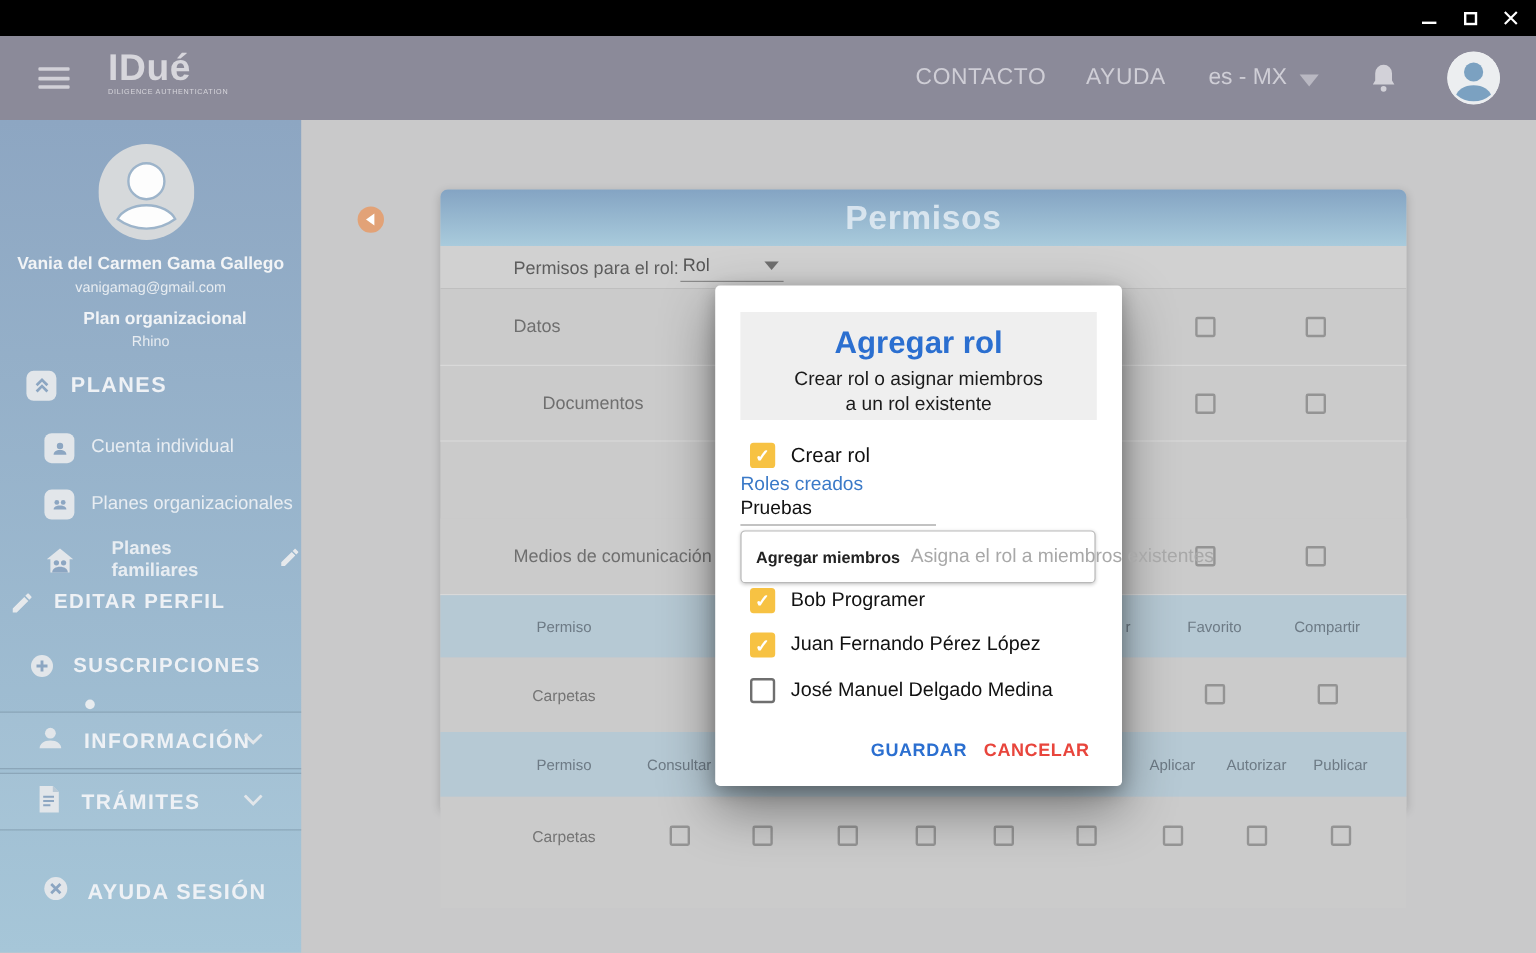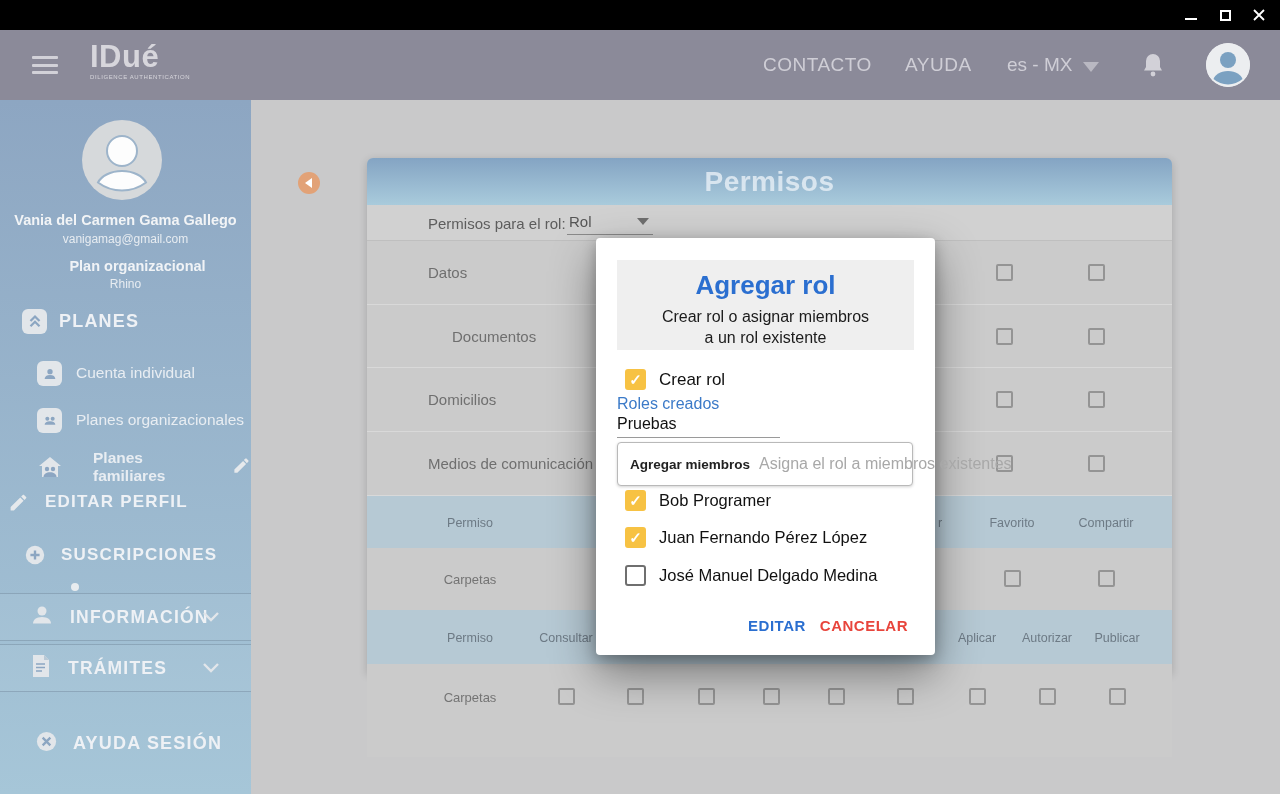--- a/index.html
+++ b/index.html
@@ -275,25 +275,20 @@
   <div class="cat-row" style="top:83px; height:64px;">
     <span class="cat-label" style="top:23px;">Datos</span>
     <span class="cb" style="left:629px; top:23px;"></span>
     <span class="cb" style="left:721px; top:23px;"></span>
   </div>
   <div class="cat-row" style="top:147px; height:63px;">
     <span class="cat-label" style="top:23px;margin-left:24px;">Documentos</span>
     <span class="cb" style="left:629px; top:23px;"></span>
     <span class="cb" style="left:721px; top:23px;"></span>
   </div>
-  <div class="cat-row" style="top:210px; height:64px;">
-    <span class="cat-label" style="top:23px;">Domicilios</span>
-    <span class="cb" style="left:629px; top:23px;"></span>
-    <span class="cb" style="left:721px; top:23px;"></span>
-  </div>
   <div class="cat-row" style="top:274px; height:64px;">
     <span class="cat-label" style="top:23px;">Medios de comunicación</span>
     <span class="cb" style="left:629px; top:23px;"></span>
     <span class="cb" style="left:721px; top:23px;"></span>
   </div>
 
   <div class="perm-head" style="top:338px; height:52px;">
     <span class="perm-cell" style="left:103px; top:20px;">Permiso</span>
     <span class="perm-cell" style="left:573px; top:20px;">r</span>
     <span class="perm-cell" style="left:645px; top:20px;">Favorito</span>
@@ -360,16 +355,16 @@
   <div class="member-row" style="top:289px;">
     <span class="mcb checked"></span>
     <span class="member-name">Juan Fernando Pérez López</span>
   </div>
   <div class="member-row" style="top:327px;">
     <span class="mcb"></span>
     <span class="member-name">José Manuel Delgado Medina</span>
   </div>
 
   <div class="modal-actions">
-    <button class="modal-btn btn-save">EDITAR</button>
+    <button class="modal-btn btn-save">GUARDAR</button>
     <button class="modal-btn btn-cancel">CANCELAR</button>
   </div>
 </div>
 
 </body></html>

